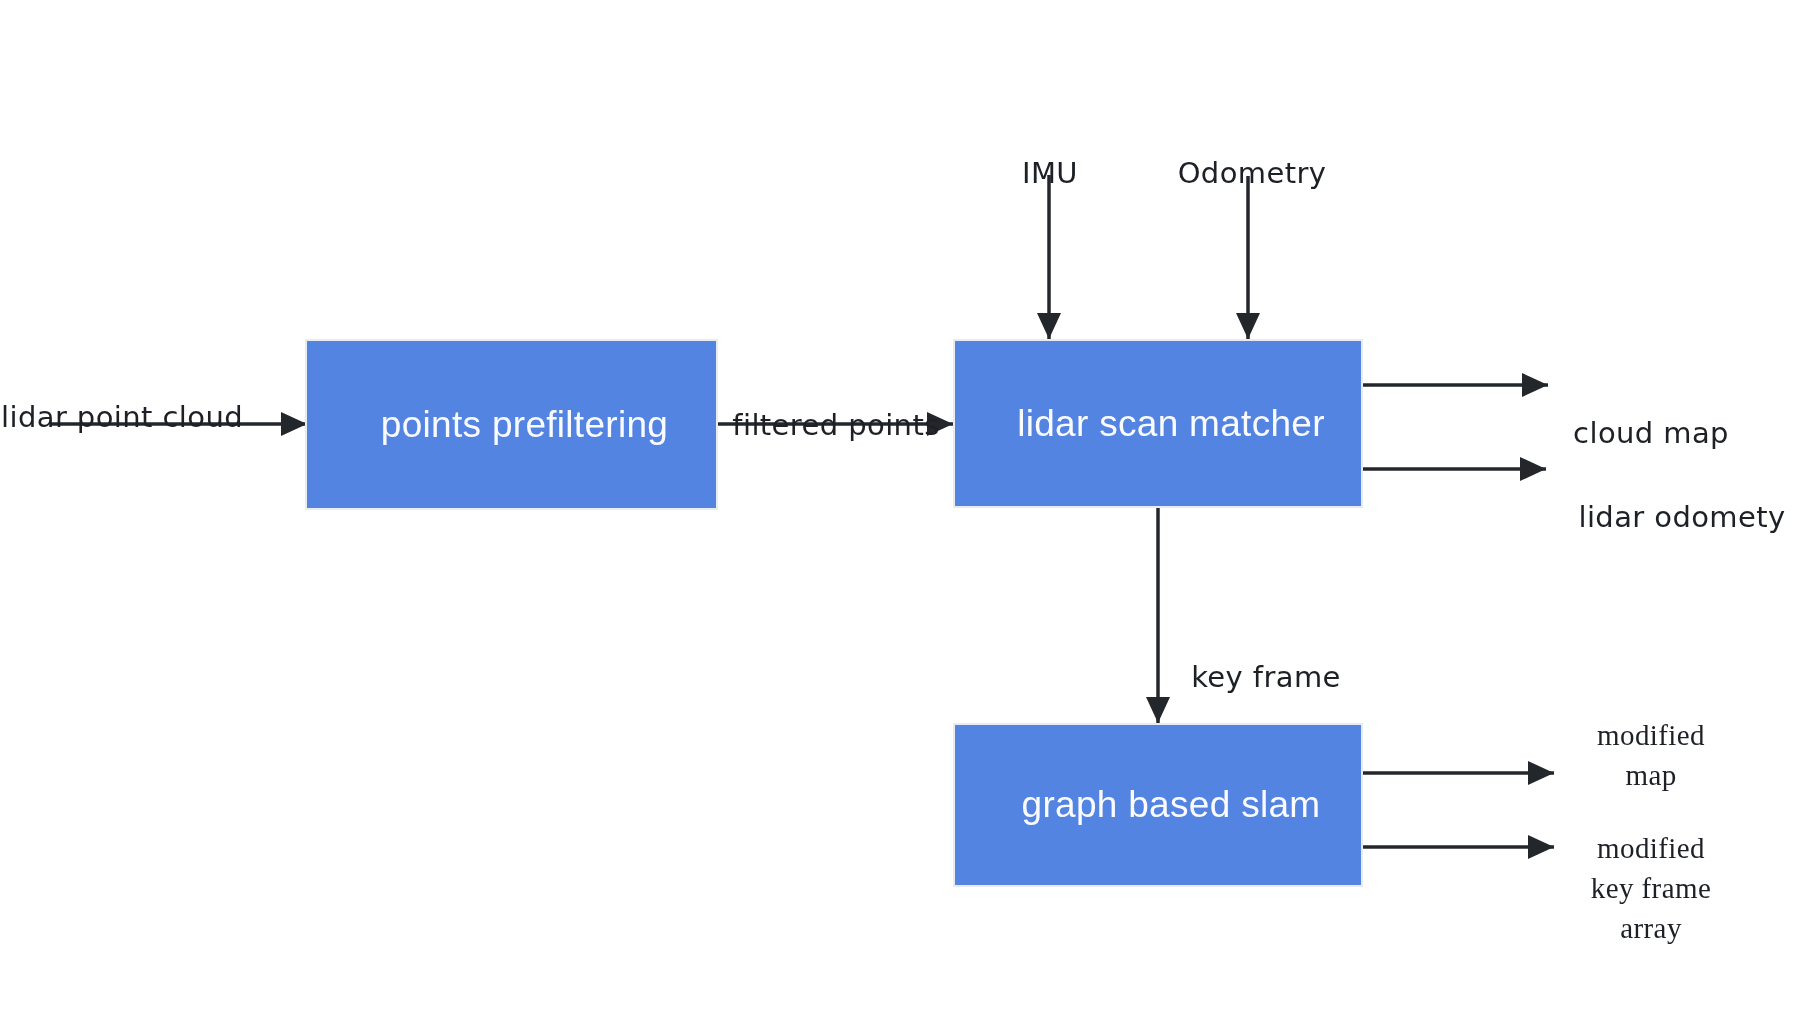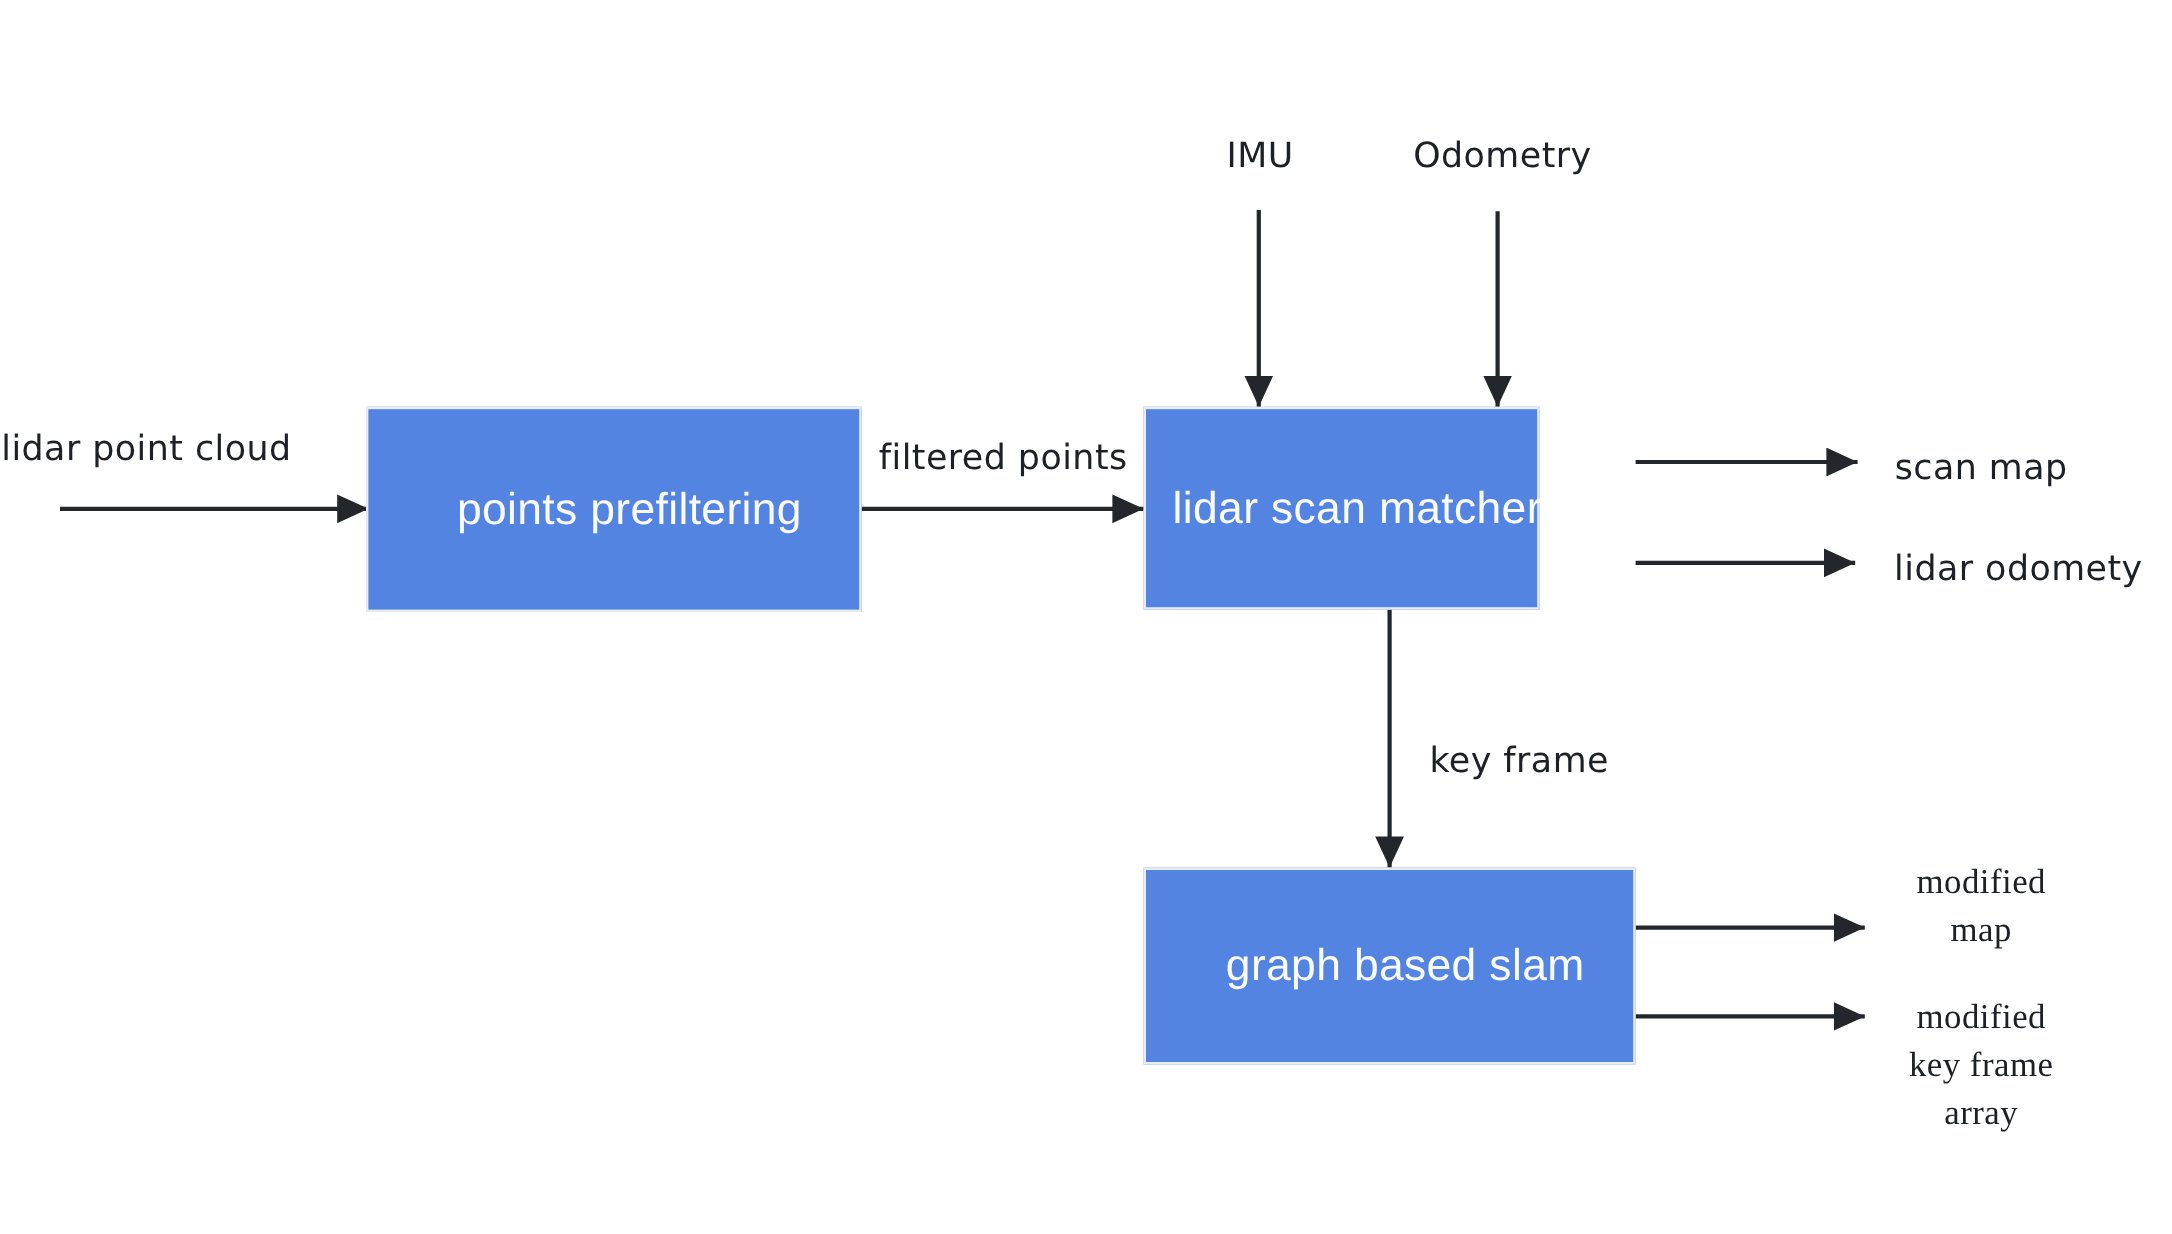--- a/index.html
+++ b/index.html
@@ -38,33 +38,33 @@
     box-sizing: border-box;
     color: var(--node-text, #FAFBFF);
     font-family: "Liberation Sans", sans-serif;
     font-size: 37px;
     font-weight: 400;
     letter-spacing: 0.3px;
     white-space: nowrap;
     padding-left: 26px;
   }
   #node-points-prefiltering { left: 305px; top: 339px; width: 413px; height: 171px; }
-  #node-lidar-scan-matcher  { left: 953px; top: 339px; width: 330px; height: 169px; }
+  #node-lidar-scan-matcher  { left: 953px; top: 339px; width: 410px; height: 169px; }
   #node-graph-based-slam    { left: 953px; top: 723px; width: 410px; height: 164px; }
 
   .lbl {
     position: absolute;
     color: var(--label-text, #1D2126);
     font-size: 29px;
     line-height: 40px;
     letter-spacing: 0.4px;
     white-space: nowrap;
     text-align: center;
   }
-  .lbl.center { transform: translate(-50%, -50%); }
+  .lbl.center { transform: translate(-50%, -50%); margin-top: 44px; }
   .lbl.block  { transform: translateX(-50%); font-family: Liberation Serif, serif; }
 
   #label-lidar-point-cloud { left: 122px;  top: 373px; }
   #label-filtered-points   { left: 836px;  top: 381px; }
   #label-imu               { left: 1050px; top: 129px; }
   #label-odometry          { left: 1252px; top: 129px; text-align: center; }
   #label-local-map         { left: 1651px; top: 389px; }
   #label-lidar-odomety     { left: 1682px; top: 473px; }
   #label-key-frame         { left: 1266px; top: 633px; }
   #label-modified-map      { left: 1651px; top: 715px; }
@@ -106,21 +106,21 @@
   </div>
 
   <div class="lbl center" id="label-filtered-points">filtered points</div>
 
   <div class="lbl center" id="label-lidar-point-cloud">lidar point cloud</div>
 
   <div class="lbl center" id="label-imu">IMU</div>
 
   <div class="lbl center" id="label-odometry">Odometry</div>
 
-  <div class="lbl center" id="label-local-map">scan map</div>
+  <div class="lbl center" id="label-local-map">cloud map</div>
 
   <div class="lbl center" id="label-lidar-odomety">lidar odomety</div>
 
   <div class="lbl center" id="label-key-frame">key frame</div>
 
   <div class="lbl block" id="label-modified-map">
     <span>modified</span>
     <span>map</span>
   </div>
 

